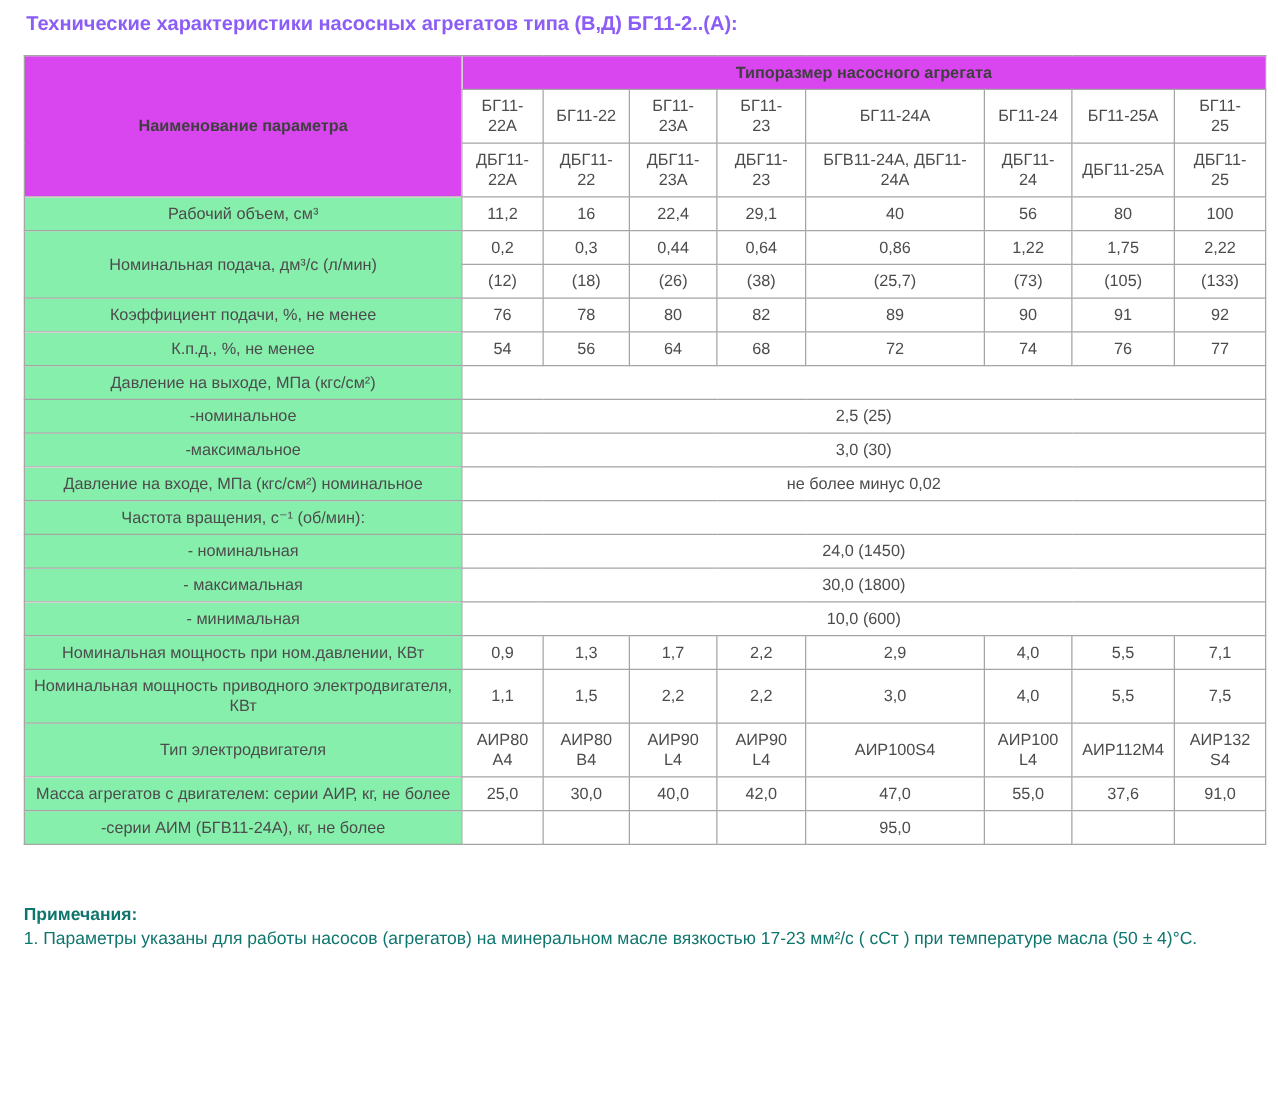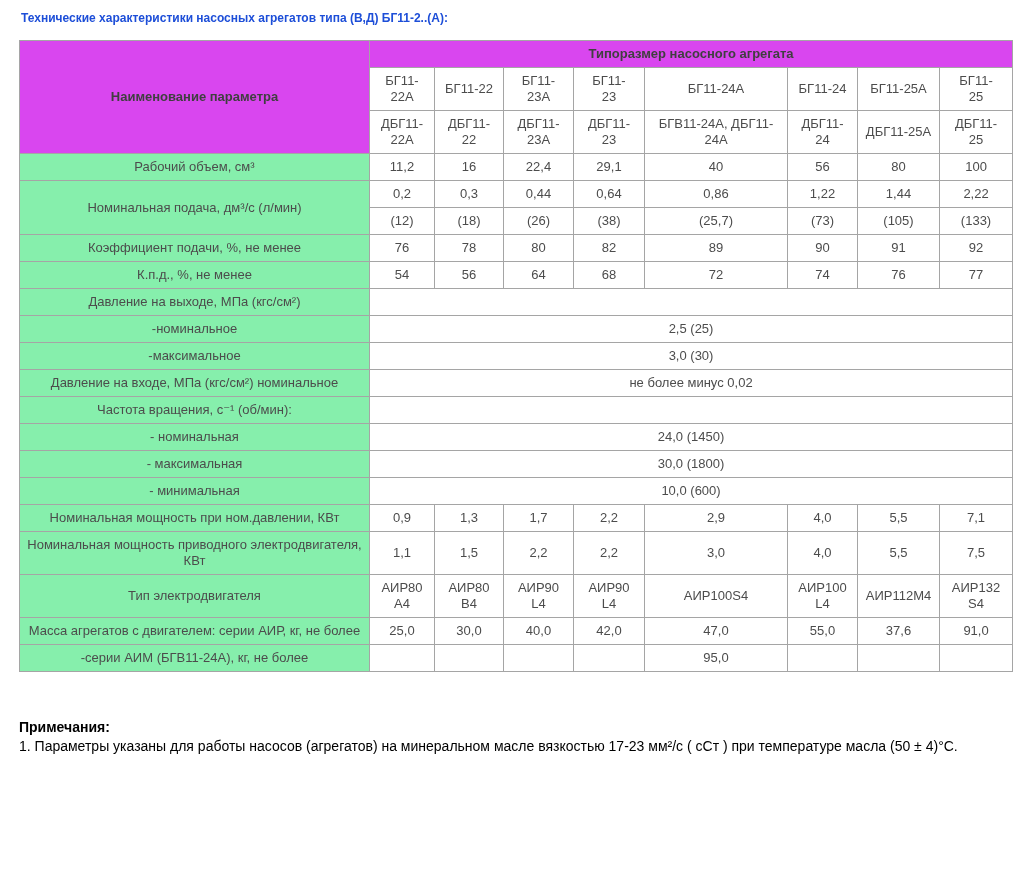--- a/index.html
+++ b/index.html
@@ -6,23 +6,23 @@
   html, body {
     margin: 0; padding: 0;
     background: #ffffff;
     font-family: "Liberation Sans", "DejaVu Sans", sans-serif;
   }
   .page {
     width: 1022px;
     padding: 8px 10px 20px 19px;
   }
   .page-title {
-    font-size: 12px;
+    font-size: 16px;
     font-weight: bold;
-    color: #1d4ed8;
+    color: #8b5cf6;
     margin: 3px 0 15px 2px;
   }
   table.specs {
     border-collapse: collapse;
     table-layout: fixed;
     width: 993px;
   }
   table.specs th, table.specs td {
     border: 1px solid #a5a5a5;
     font-size: 13px;
@@ -46,21 +46,21 @@
   }
   table.specs td.label-cell {
     background: #86efac;
   }
   table.specs td.value-cell:empty::before { content: "\00a0"; }
   .notes {
     margin-top: 46px;
     width: 993px;
     font-size: 14px;
     line-height: 19px;
-    color: #000000;
+    color: #0f766e;
   }
   .notes-heading { font-weight: bold; }
 </style>
 </head>
 <body>
 
 <div class="page">
 
   <div class="page-title">Технические характеристики насосных агрегатов типа (В,Д) БГ11-2..(А):</div>
 
@@ -126,21 +126,21 @@
           <td class="value-cell">100</td>
         </tr>
         <tr>
           <td class="label-cell" rowspan="2">Номинальная подача, дм³/с (л/мин)</td>
           <td class="value-cell">0,2</td>
           <td class="value-cell">0,3</td>
           <td class="value-cell">0,44</td>
           <td class="value-cell">0,64</td>
           <td class="value-cell">0,86</td>
           <td class="value-cell">1,22</td>
-          <td class="value-cell">1,44</td>
+          <td class="value-cell">1,75</td>
           <td class="value-cell">2,22</td>
         </tr>
         <tr>
           <td class="value-cell">(12)</td>
           <td class="value-cell">(18)</td>
           <td class="value-cell">(26)</td>
           <td class="value-cell">(38)</td>
           <td class="value-cell">(25,7)</td>
           <td class="value-cell">(73)</td>
           <td class="value-cell">(105)</td>

